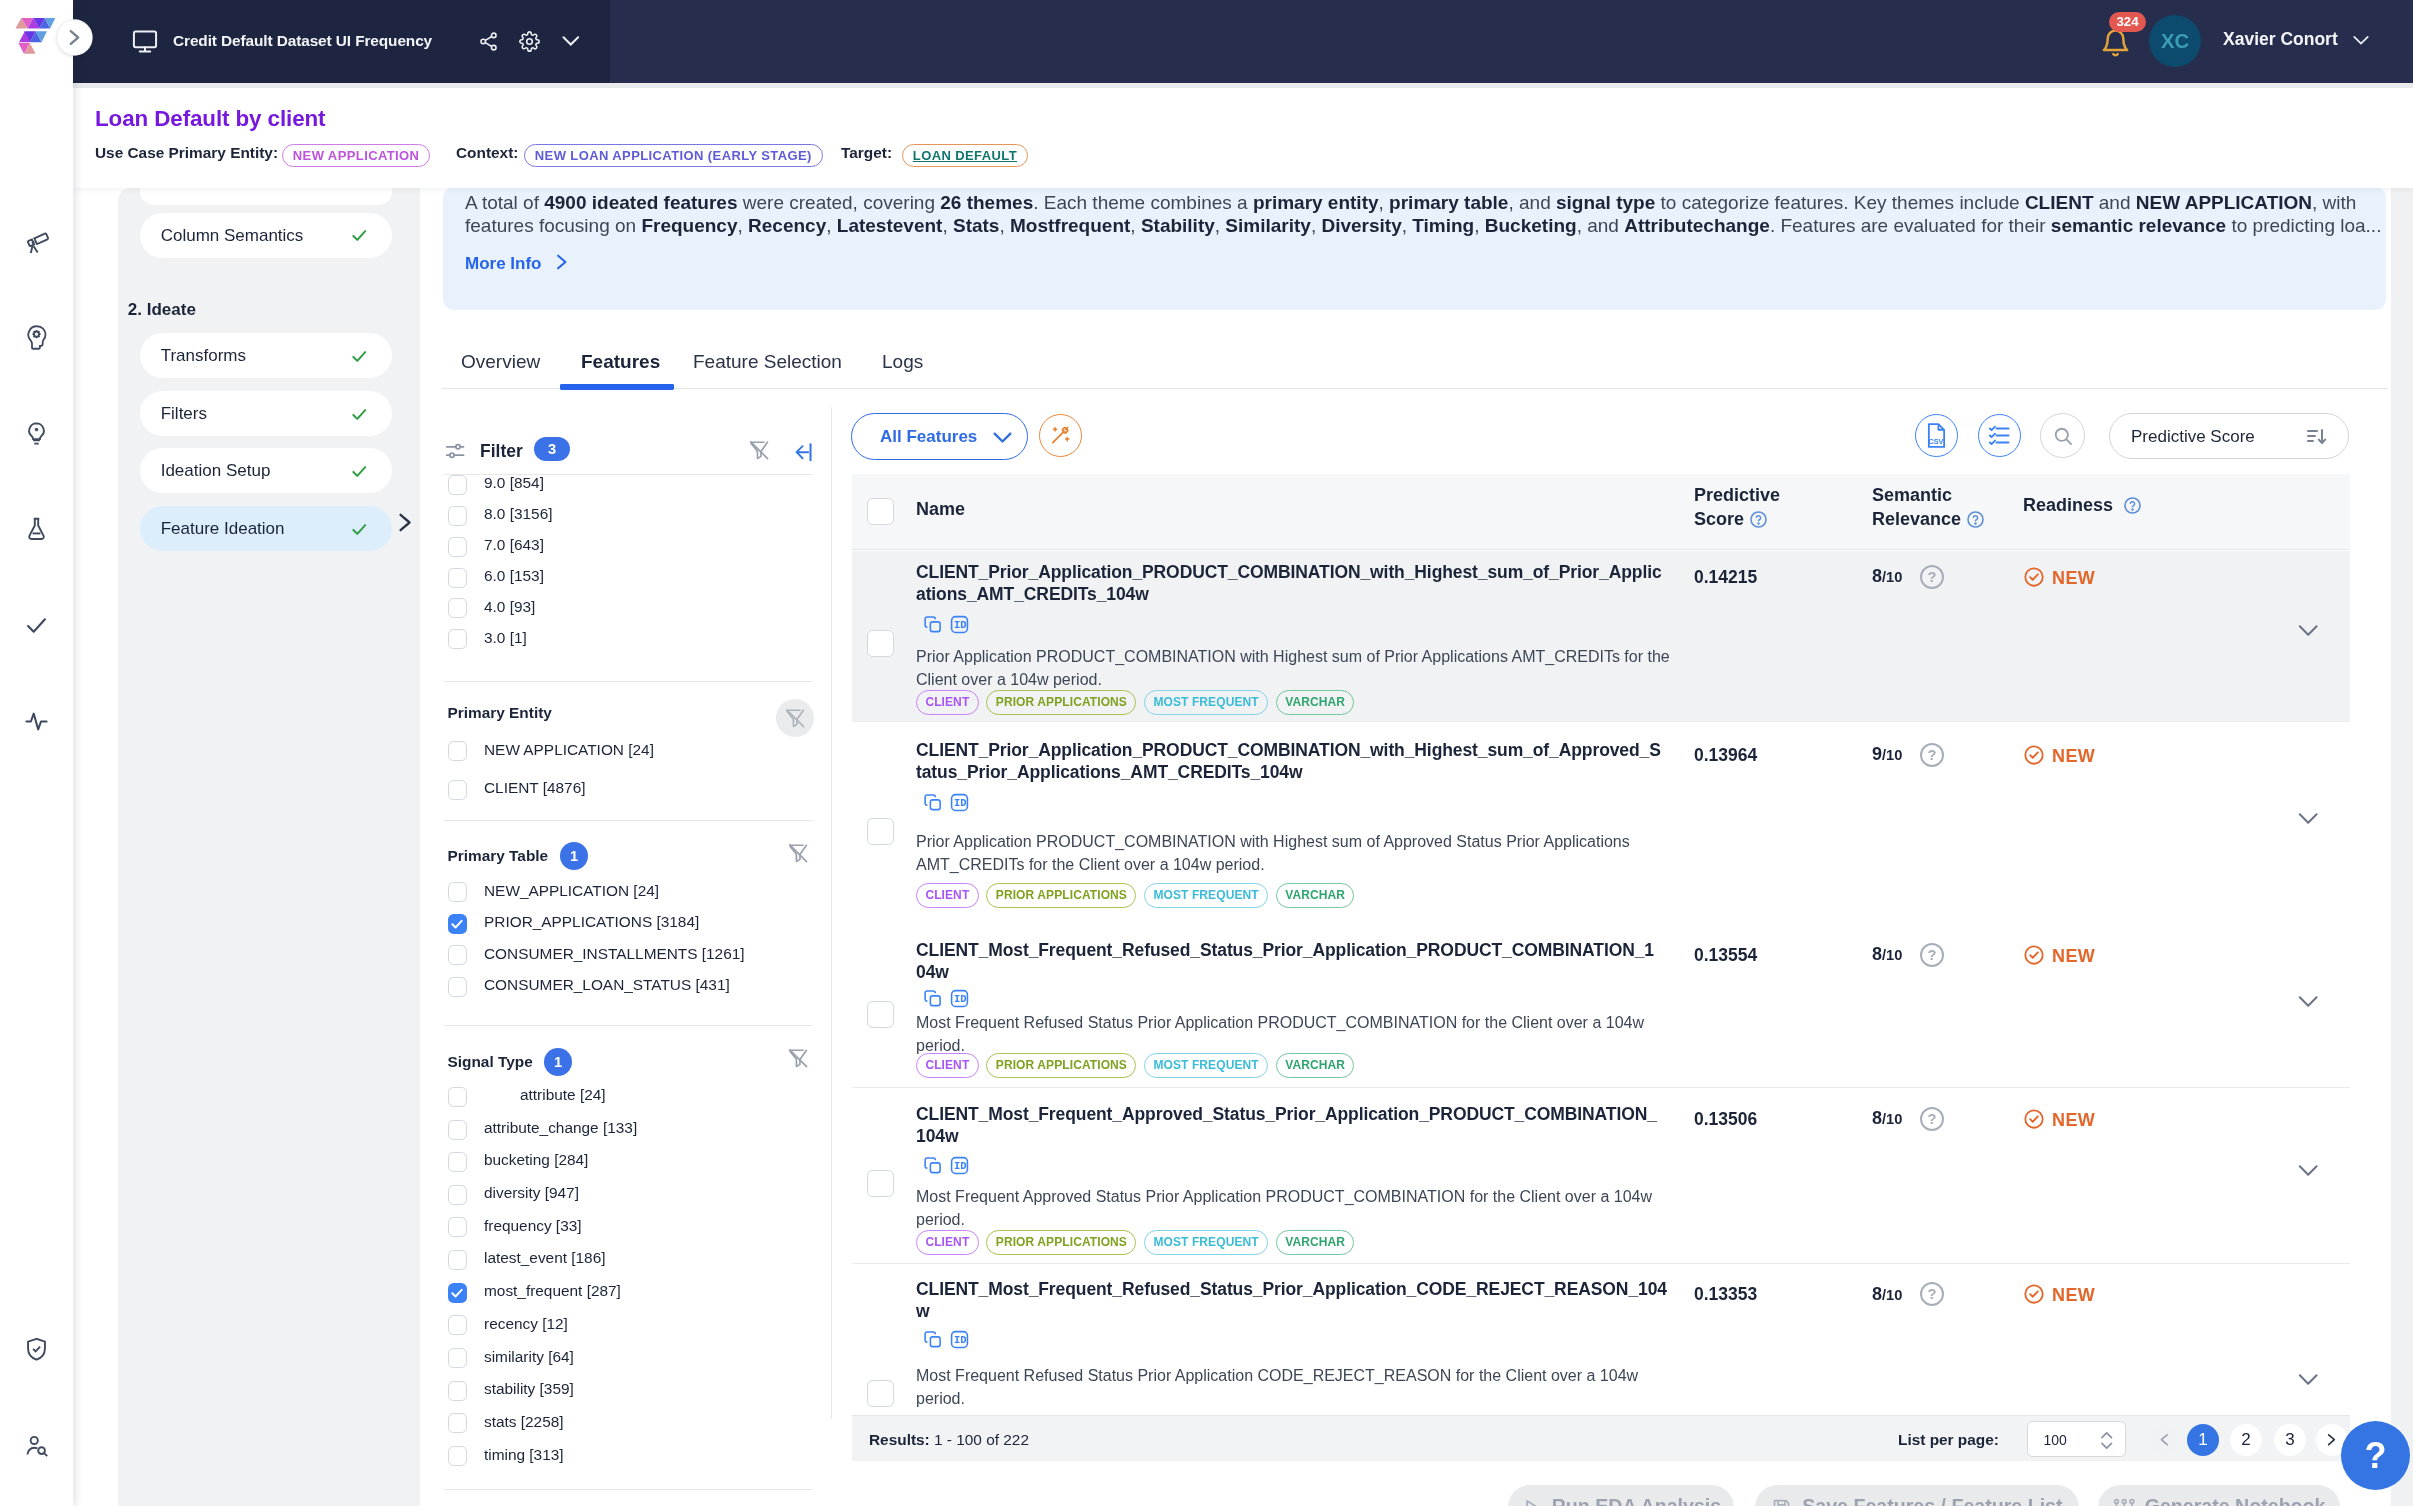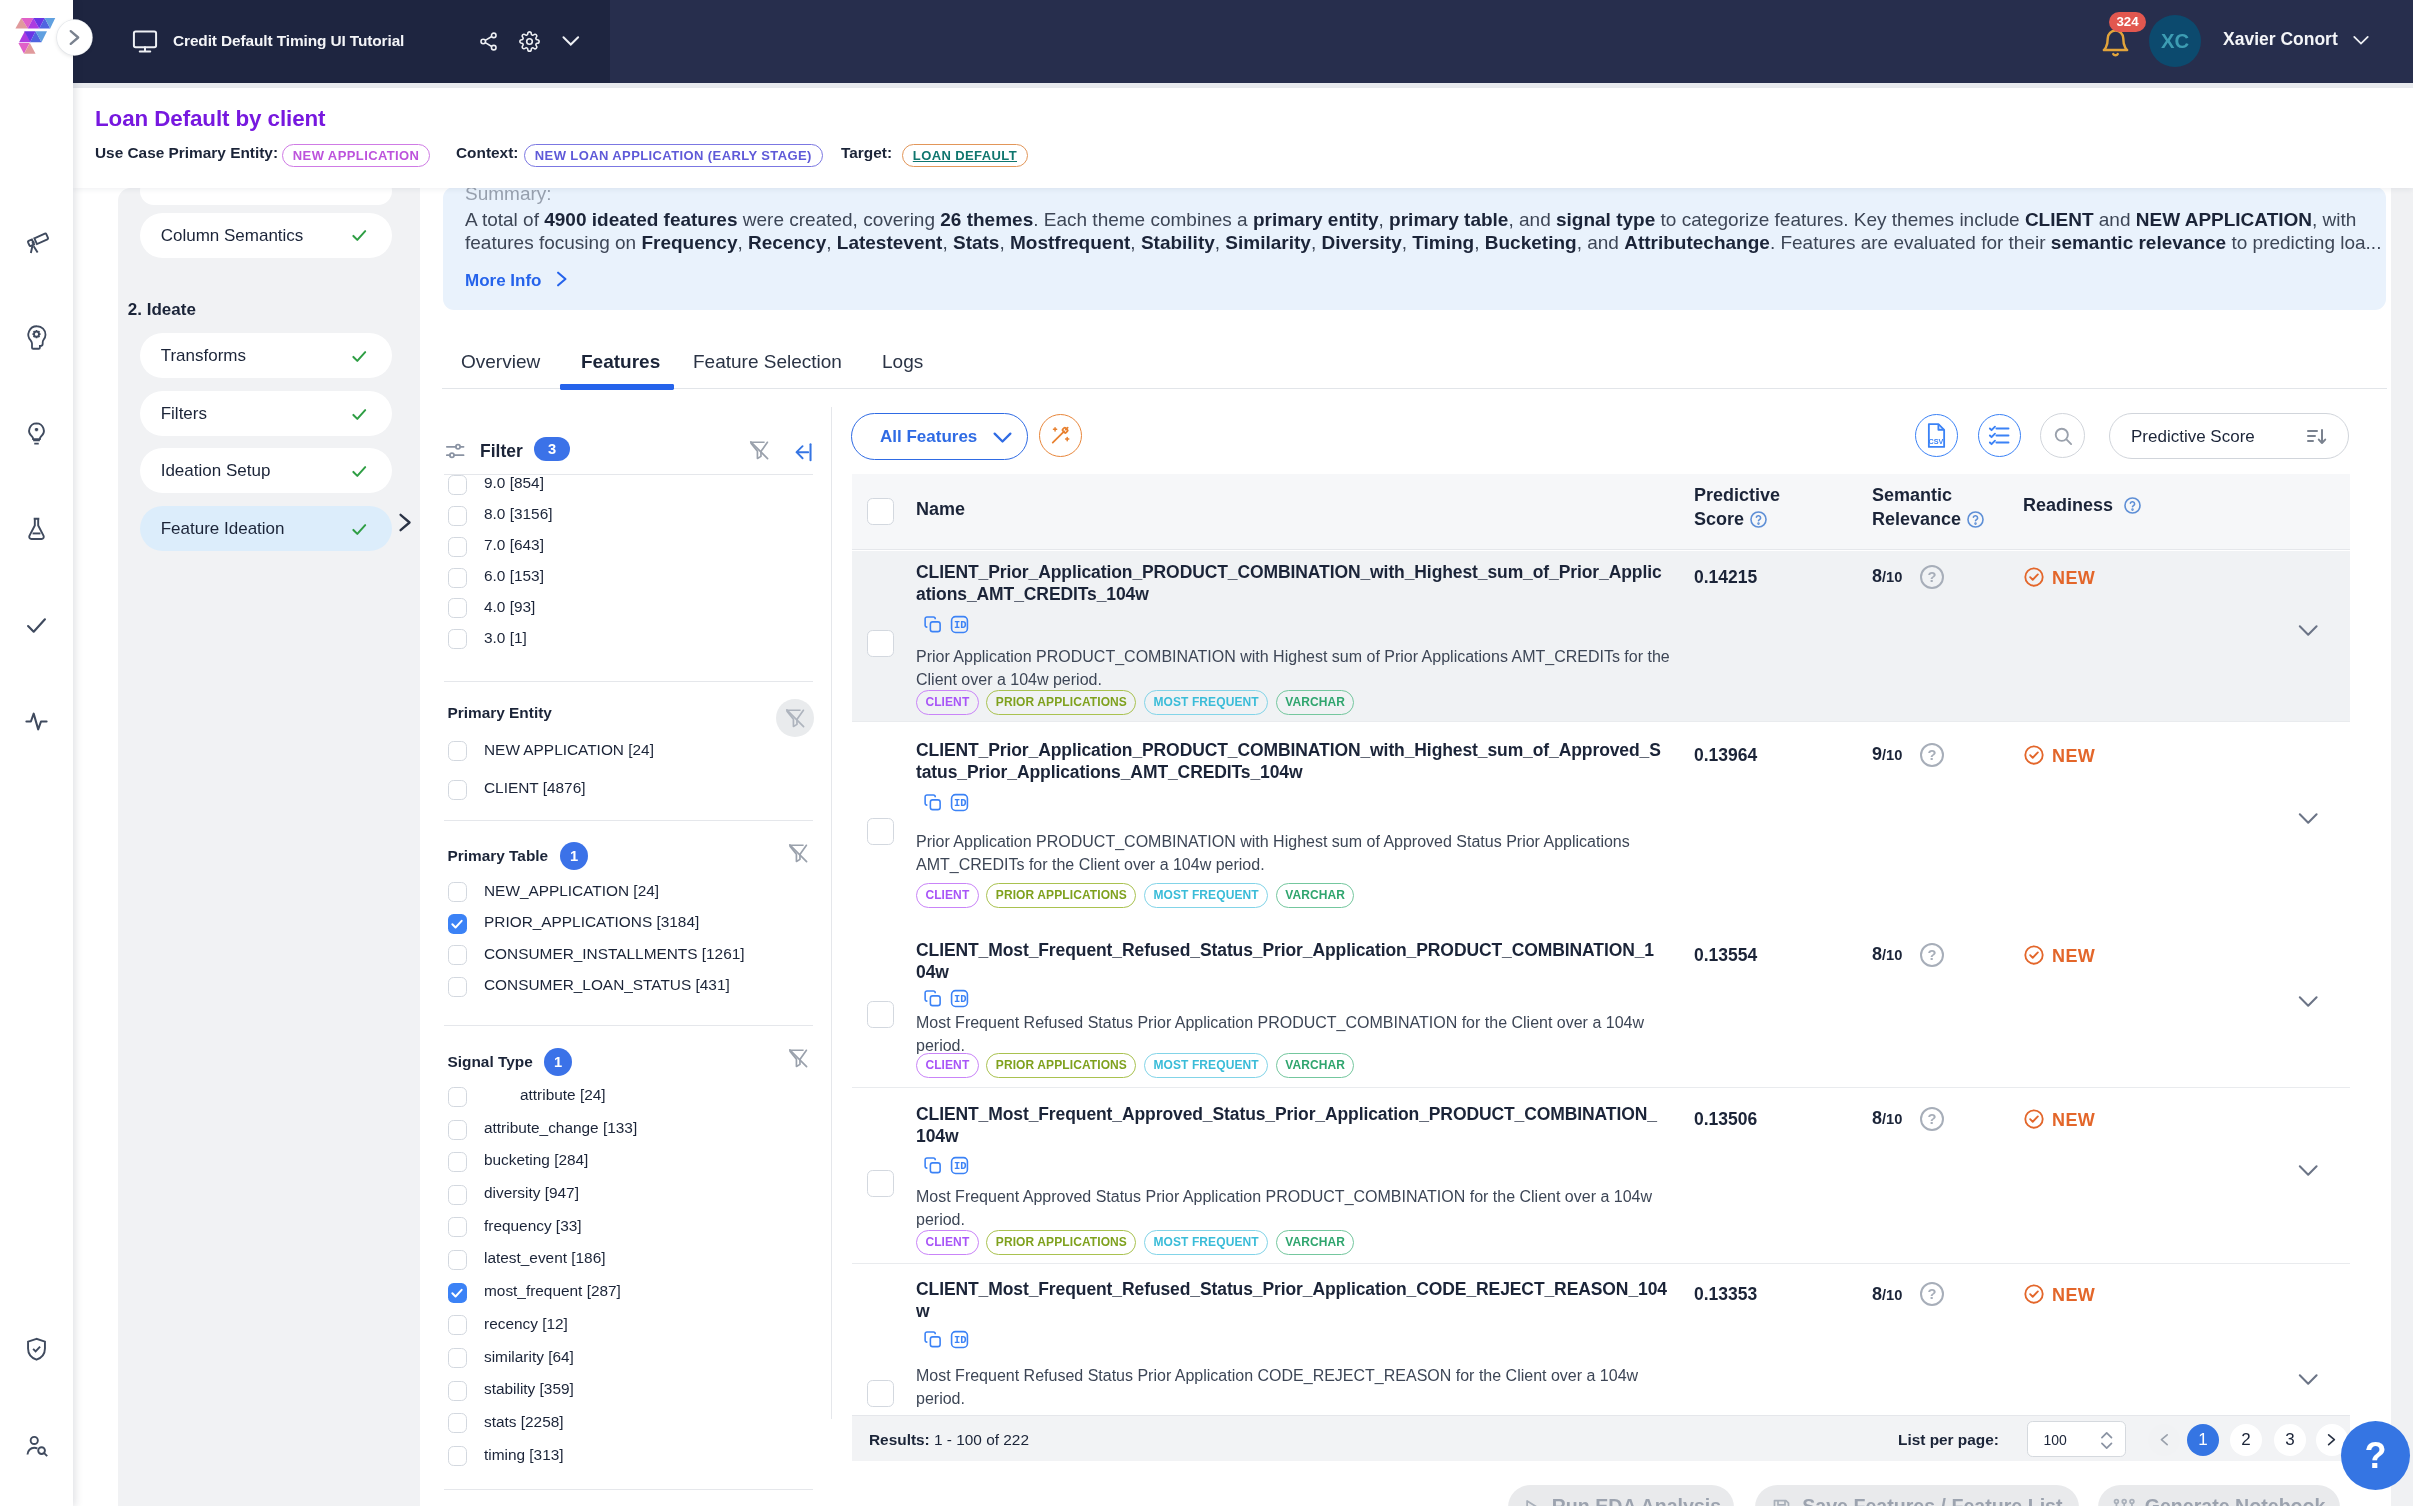--- a/index.html
+++ b/index.html
@@ -64,21 +64,21 @@
 </head>
 <body>
 
 <div id="hdr">
   <div id="hdrL"></div>
 
   <svg class="abs" style="left:58px;top:27px" width="28" height="29" viewBox="0 0 24 24" fill="none" stroke="#EEF0F4" stroke-width="1.7">
       <rect x="2.5" y="3.5" width="19" height="13.5" rx="1.5"></rect>
       <path d="M12 17v3.2M7.5 20.5h9" stroke-linecap="round"></path>
     </svg>
-  <div id="hdrtitle">Credit Default Timing UI Tutorial</div>
+  <div id="hdrtitle">Credit Default Dataset UI Frequency</div>
 
   <svg class="abs" style="left:405px;top:31px" width="21" height="21" viewBox="0 0 24 24" fill="none" stroke="#EEF0F4" stroke-width="1.8">
       <circle cx="18" cy="5" r="2.6"></circle>
       <circle cx="6" cy="12" r="2.6"></circle>
       <circle cx="18" cy="19" r="2.6"></circle>
       <path d="M8.3 10.7l7.4-4.4M8.3 13.3l7.4 4.4"></path>
     </svg>
 
   <svg class="abs" style="left:446px;top:31px" width="21" height="21" viewBox="0 0 24 24" fill="none" stroke="#EEF0F4" stroke-width="1.8">
       <circle cx="12" cy="12" r="3.2"></circle>
@@ -187,21 +187,20 @@
         <path d="m5 12.5 4.5 4.5 9-10"></path>
       </svg></div>
   <svg class="abs" style="left:280px;top:324px" width="15.4" height="21" viewBox="0 0 12 16" fill="none" stroke="#2A3345" stroke-width="1.8" stroke-linecap="round" stroke-linejoin="round">
       <path d="M2 2l7 6-7 6"></path>
     </svg>
 </div>
 
 <div id="main">
   <div id="sumbox">
     <div class="inner">
-      <div style="color:#97A0AE;margin-top:-6.3px;">Summary:</div>
       <div style="margin-top:2.8px;white-space:nowrap;">A total of <b>4900 ideated features</b> were created, covering <b>26 themes</b>. Each theme combines a <b>primary entity</b>, <b>primary table</b>, and <b>signal type</b> to categorize features. Key themes include <b>CLIENT</b> and <b>NEW APPLICATION</b>, with</div>
       <div style="white-space:nowrap;">features focusing on <b>Frequency</b>, <b>Recency</b>, <b>Latestevent</b>, <b>Stats</b>, <b>Mostfrequent</b>, <b>Stability</b>, <b>Similarity</b>, <b>Diversity</b>, <b>Timing</b>, <b>Bucketing</b>, and <b>Attributechange</b>. Features are evaluated for their <b>semantic relevance</b> to predicting loa...</div>
       <div style="margin-top:15px;color:#2563EB;font-weight:700;font-size:17px;">More Info
         <svg style="vertical-align:-2.1px;margin-left:9.8px;" width="12.6" height="18" viewBox="0 0 12 16" fill="none" stroke="#2563EB" stroke-width="2" stroke-linecap="round" stroke-linejoin="round">
             <path d="M2 2l7 6-7 6"></path>
           </svg>
       </div>
     </div>
   </div>
 

